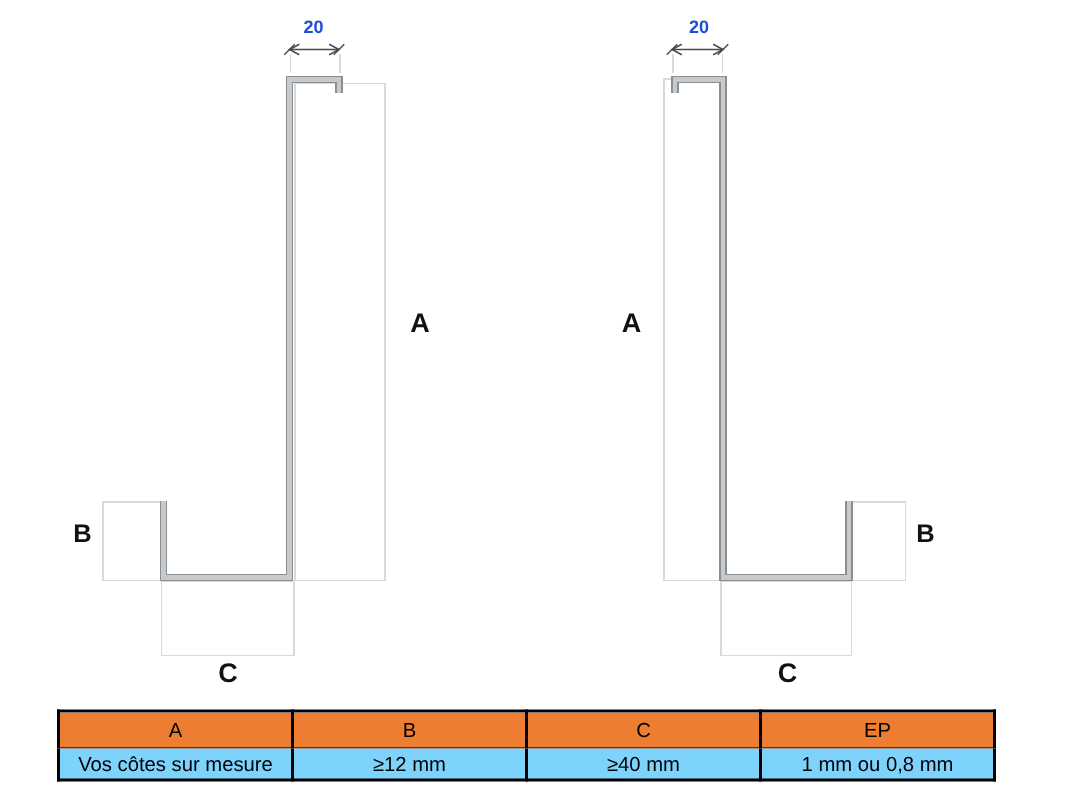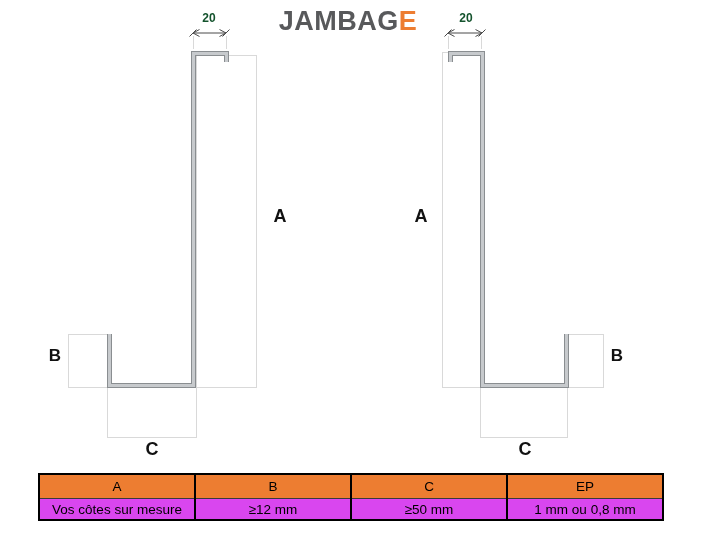--- a/index.html
+++ b/index.html
@@ -34,21 +34,21 @@
     position: absolute;
     transform: translate(-50%, -50%);
     color: #111111;
     font-weight: bold;
     white-space: nowrap;
     user-select: none;
   }
   .lbl-a { font-size: 18px; }
   .lbl-b { font-size: 17px; }
   .lbl-c { font-size: 18px; }
-  .lbl-dim { font-size: 12px; font-weight: 600; color: #14532d; }
+  .lbl-dim { font-size: 12px; font-weight: 600; color: #1d4ed8; }
   .spec-table {
     position: absolute;
     left: 38px;
     top: 473px;
     width: 626px;
     border-collapse: collapse;
     table-layout: fixed;
     font-size: 13.5px;
     color: #000000;
   }
@@ -60,31 +60,30 @@
     padding: 0;
     overflow: hidden;
   }
   .spec-table thead th {
     background: #ed7d31;
     height: 23px;
     border-top: 2px solid #000000;
     border-bottom: 1px solid #3a3a3a;
   }
   .spec-table tbody td {
-    background: #d946ef;
+    background: #7dd3fc;
     height: 20px;
     border-bottom: 2px solid #000000;
   }
 </style>
 </head>
 <body>
 
 <div class="stage">
 
-  <div class="title"><span>JAMBAG</span><span class="accent">E</span></div>
 
   <svg class="diagram" viewBox="0 0 711 540">
 
     <g stroke="#d9d9d9" stroke-width="1" fill="none" shape-rendering="crispEdges">
 
       <rect x="196.5" y="55.5" width="60" height="331.5"></rect>
       <rect x="68.5" y="334.5" width="39" height="52.5"></rect>
       <rect x="107.5" y="387.5" width="88.5" height="49.5"></rect>
       <line x1="193.5" y1="36" x2="193.5" y2="48.5"></line>
       <line x1="226.5" y1="36" x2="226.5" y2="48.5"></line>
@@ -140,19 +139,19 @@
         <th>A</th>
         <th>B</th>
         <th>C</th>
         <th>EP</th>
       </tr>
     </thead>
     <tbody>
       <tr>
         <td>Vos côtes sur mesure</td>
         <td>≥12 mm</td>
-        <td>≥50 mm</td>
+        <td>≥40 mm</td>
         <td>1 mm ou 0,8 mm</td>
       </tr>
     </tbody>
   </table>
 
 </div>
 
 </body></html>

